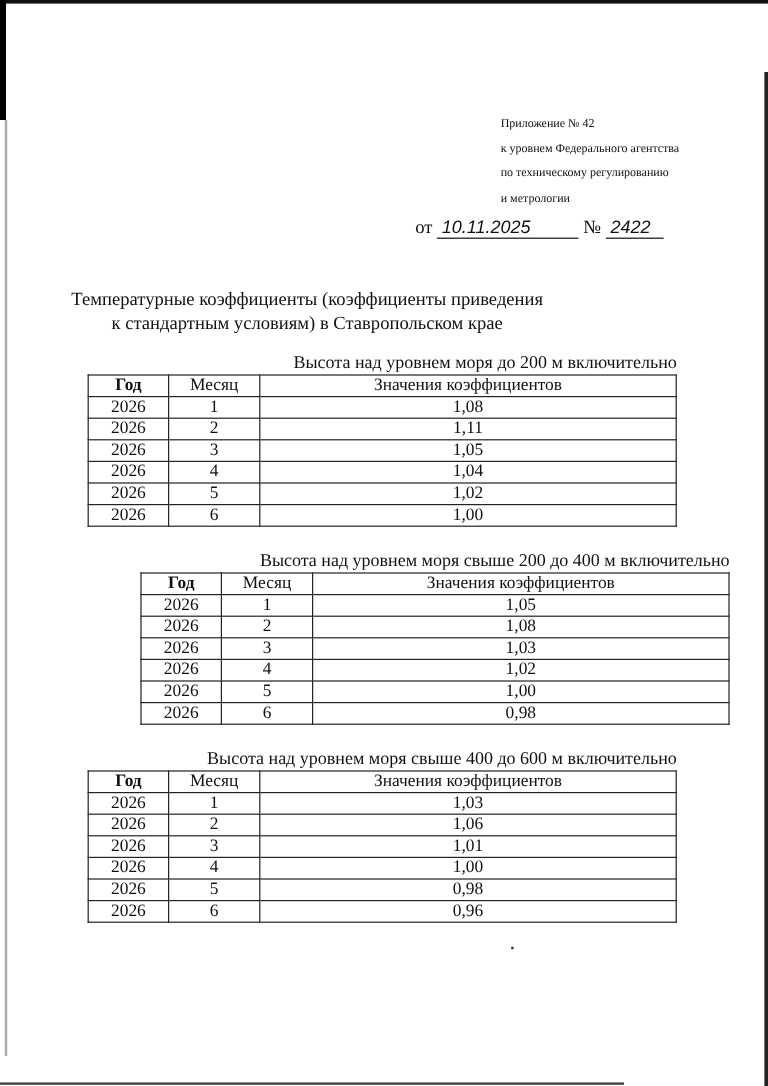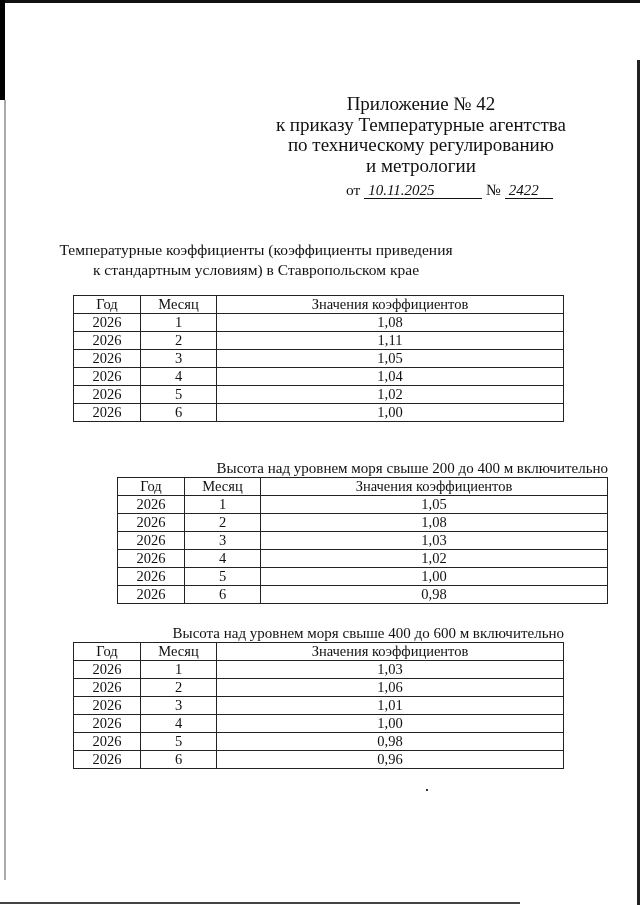--- a/index.html
+++ b/index.html
@@ -7,72 +7,73 @@
     width: 640px; height: 905px; background: #ffffff; position: relative; overflow: hidden;
     font-family: "Liberation Serif", serif; color: #111;
   }
   .scan-top { position: absolute; left: 0; top: 0; width: 640px; height: 3px; background: #111; }
   .scan-left { position: absolute; left: 0; top: 0; width: 5px; height: 100px; background: #000; }
   .scan-left2 { position: absolute; left: 4px; top: 100px; width: 2px; height: 780px; background: #aaa; }
   .scan-right { position: absolute; right: 0; top: 60px; width: 3px; height: 845px; background: #222; }
   .scan-bottom { position: absolute; left: 0; top: 902px; width: 520px; height: 2px; background: #444; }
 
   .header-block {
-    position: absolute; right: 74px; top: 94px; text-align: center;
-    font-size: 19px; line-height: 20.5px;
+    position: absolute; right: 74px; top: 94px; text-align: left;
+    font-size: 10px; line-height: 20.5px;
   }
   .order-line { position: absolute; left: 346px; top: 166px; font-size: 15.5px; white-space: nowrap; }
-  .hand { font-family: Liberation Serif, serif; font-style: italic; font-size: 15px;
+  .hand { font-family: Liberation Sans, sans-serif; font-style: italic; font-size: 15px;
           display: inline-block; border-bottom: 1px solid #111; padding: 0 4px; line-height: 16px; margin-top: 16px; }
   .hand-date { width: 110px; }
   .hand-num { width: 40px; }
 
   .title {
     position: absolute; left: 0; width: 512px; top: 240px; text-align: center;
     font-size: 15.5px; line-height: 20px;
   }
 
   .section { position: absolute; left: 73px; width: 491px; }
   .caption { text-align: right; font-size: 15px; line-height: 16px; margin-bottom: 1px; white-space: nowrap; }
   table { border-collapse: collapse; width: 491px; font-size: 14.5px; }
   td, th { border: 1px solid #222; height: 17px; padding: 0; text-align: center; font-weight: normal; line-height: 17px; }
-  .c-year { width: 66px; }
+  .c-year { width: 66px; font-weight: bold; }
   .c-month { width: 75px; }
 
   .dot { position: absolute; left: 426px; top: 789px; width: 2px; height: 2px; background: #333; }
 </style>
 </head>
 <body>
 
 <div class="scan-top"></div>
 <div class="scan-left"></div>
 <div class="scan-left2"></div>
 <div class="scan-right"></div>
 <div class="scan-bottom"></div>
 
 <div class="header-block">
   <div>Приложение № 42</div>
-  <div>к приказу Температурные агентства</div>
+  <div>к уровнем Федерального агентства</div>
   <div>по техническому регулированию</div>
   <div>и метрологии</div>
 </div>
 
 <div class="order-line">
   <span>от</span>
   <span class="hand hand-date">10.11.2025</span>
   <span>№</span>
   <span class="hand hand-num">2422</span>
 </div>
 
 <div class="title">
   <div>Температурные коэффициенты (коэффициенты приведения</div>
   <div>к стандартным условиям) в Ставропольском крае</div>
 </div>
 
 <div class="section" style="top:295px;">
+  <div class="caption">Высота над уровнем моря до 200 м включительно</div>
   <table>
     <tbody>
         <tr>
       <th class="c-year">Год</th>
       <th class="c-month">Месяц</th>
       <th>Значения коэффициентов</th>
     </tr>
     <tr>
           <td>2026</td>
           <td>1</td>

